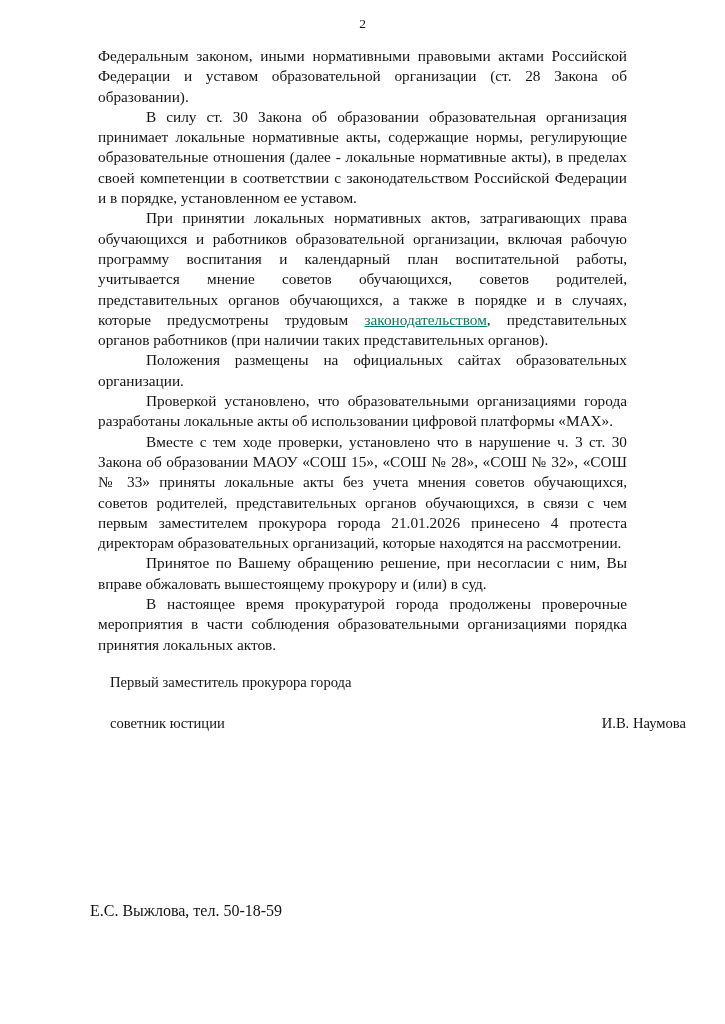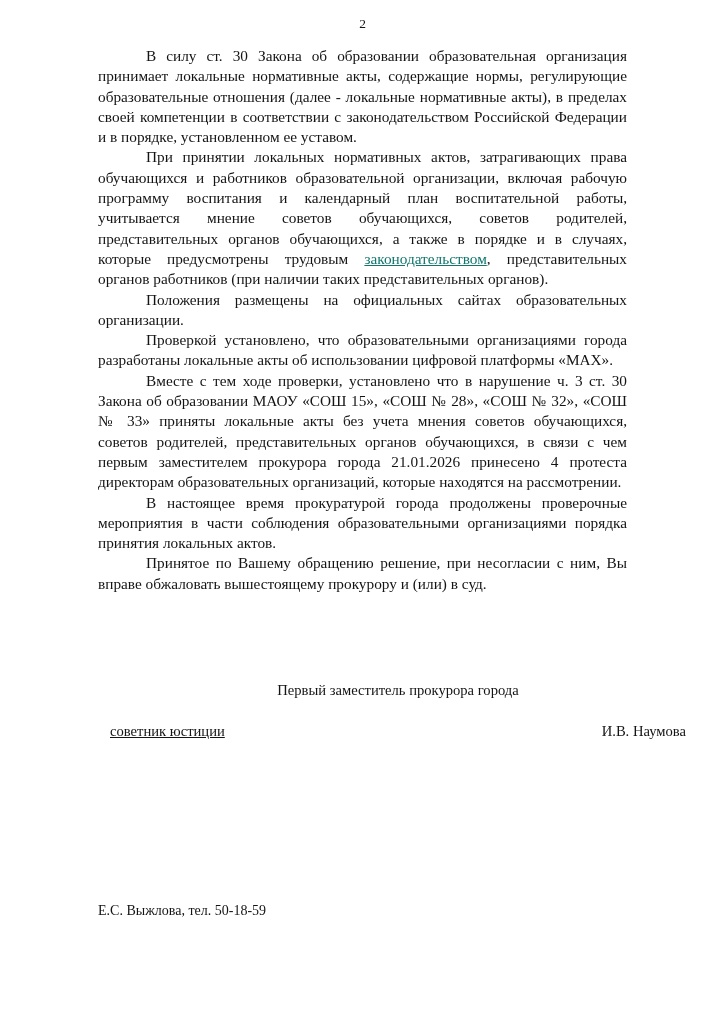--- a/index.html
+++ b/index.html
@@ -54,72 +54,72 @@
   }
   .sign-block {
     position: absolute;
     top: 672px;
     left: 110px;
     width: 576px;
     font-size: 14.6px;
     line-height: 20px;
   }
   .sign-role {
-    margin: 8px;
-    text-align: center;
+    margin: 0;
+    text-align: left;
     font-family: Liberation Serif, serif;
   }
   .sign-row {
     margin: 0;
     margin-top: 21px;
     display: flex;
     justify-content: space-between;
     align-items: baseline;
   }
   .sign-rank {
     text-align: left;
-    text-decoration: underline;
   }
   .sign-name {
     text-align: left;
     white-space: nowrap;
   }
   .footer-note {
     position: absolute;
     top: 902px;
-    left: 98px;
-    font-size: 14px;
+    left: 90px;
+    font-size: 16px;
     line-height: 18px;
     text-align: left;
     white-space: nowrap;
   }
 </style>
 </head>
 <body>
 
 <div class="page">
 
   <div class="page-number">2</div>
 
   <div class="body-block">
 
+    <p class="para">Федеральным законом, иными нормативными правовыми актами Российской Федерации и уставом образовательной организации (ст. 28 Закона об образовании).</p>
 
     <p class="para indent">В силу ст. 30 Закона об образовании образовательная организация принимает локальные нормативные акты, содержащие нормы, регулирующие образовательные отношения (далее - локальные нормативные акты), в пределах своей компетенции в соответствии с законодательством Российской Федерации и в порядке, установленном ее уставом.</p>
 
     <p class="para indent"><span>При принятии локальных нормативных актов, затрагивающих права обучающихся и работников образовательной организации, включая рабочую программу воспитания и календарный план воспитательной работы, учитывается мнение советов обучающихся, советов родителей, представительных органов обучающихся, а также в порядке и в случаях, которые предусмотрены трудовым </span><a class="doc-link" href="#">законодательством</a><span>, представительных органов работников (при наличии таких представительных органов).</span></p>
 
     <p class="para indent">Положения размещены на официальных сайтах образовательных организации.</p>
 
     <p class="para indent">Проверкой установлено, что образовательными организациями города разработаны локальные акты об использовании цифровой платформы «МАХ».</p>
 
     <p class="para indent">Вместе с тем ходе проверки, установлено что в нарушение ч. 3 ст. 30 Закона об образовании МАОУ «СОШ 15», «СОШ № 28», «СОШ № 32», «СОШ № 33» приняты локальные акты без учета мнения советов обучающихся, советов родителей, представительных органов обучающихся, в связи с чем первым заместителем прокурора города 21.01.2026 принесено 4 протеста директорам образовательных организаций, которые находятся на рассмотрении.</p>
 
+    <p class="para indent">Принятое по Вашему обращению решение, при несогласии с ним, Вы вправе обжаловать вышестоящему прокурору и (или) в суд.</p>
+
     <p class="para indent">В настоящее время прокуратурой города продолжены проверочные мероприятия в части соблюдения образовательными организациями порядка принятия локальных актов.</p>
-
-    <p class="para indent">Принятое по Вашему обращению решение, при несогласии с ним, Вы вправе обжаловать вышестоящему прокурору и (или) в суд.</p>
 
   </div>
 
   <div class="sign-block">
     <p class="sign-role">Первый заместитель прокурора города</p>
     <div class="sign-row">
       <span class="sign-rank">советник юстиции</span>
       <span class="sign-name">И.В. Наумова</span>
     </div>
   </div>

